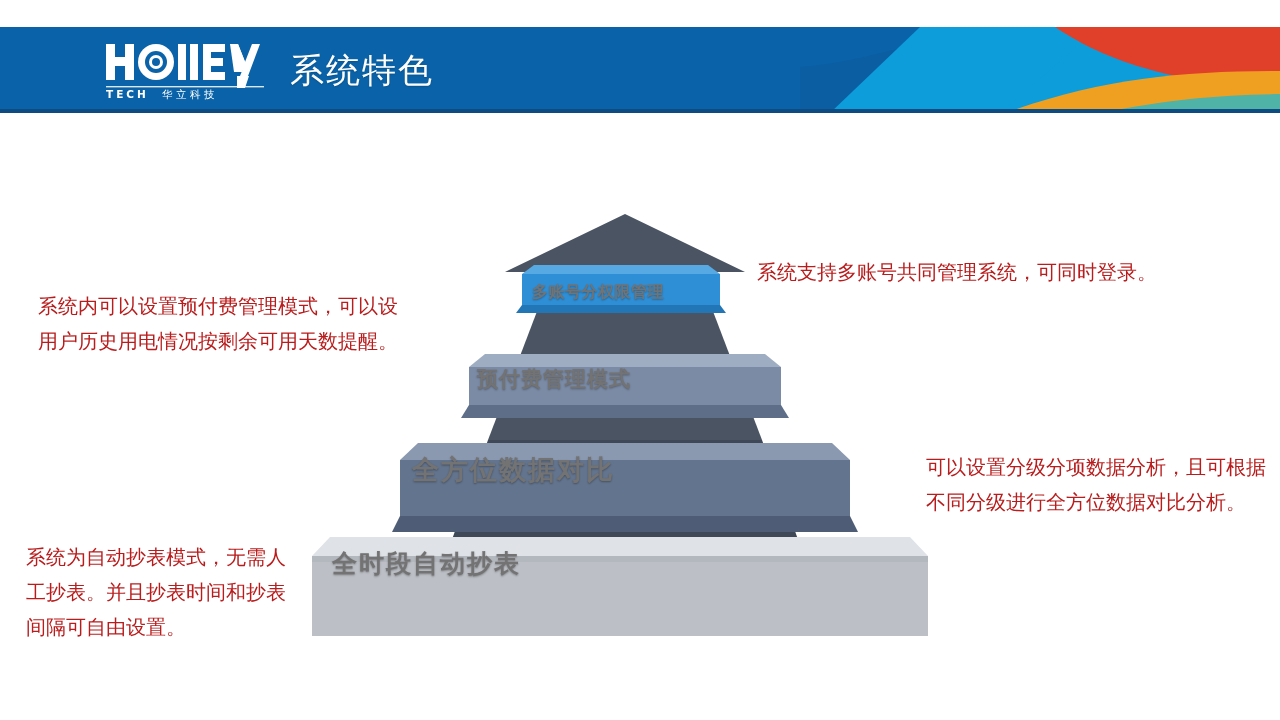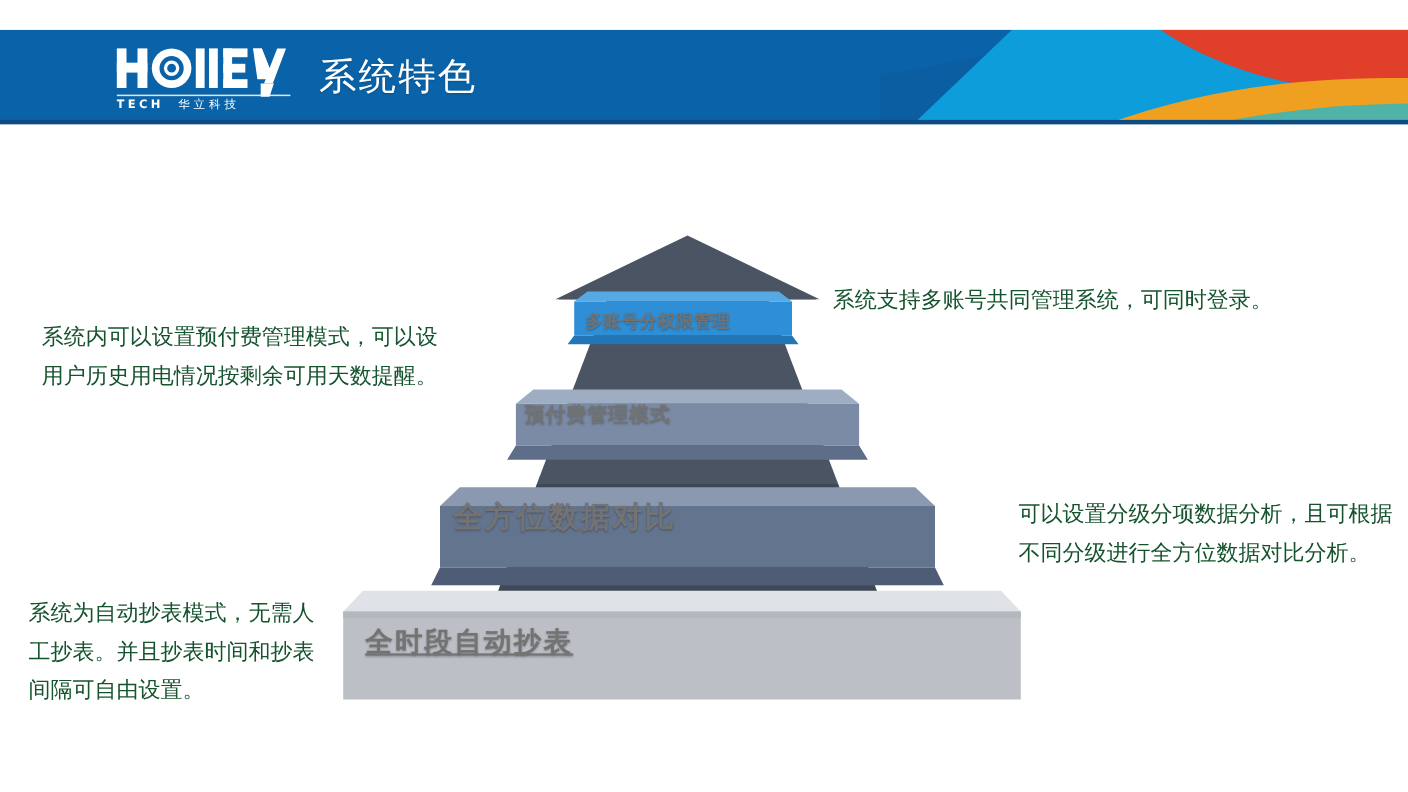--- a/index.html
+++ b/index.html
@@ -42,29 +42,29 @@
 
   
   .tier-label {
     position:absolute; color:#737373; font-weight:bold;
     text-align:left; white-space:nowrap;
     text-shadow:0 1px 2px rgba(0,0,0,.30);
     letter-spacing:1px;
     margin-left:12px;
   }
   .tier-label-1 { left:520px; top:282px; width:200px; font-size:16px; letter-spacing:0.5px; }
-  .tier-label-2 { left:465px; top:365px; width:320px; font-size:18px; }
+  .tier-label-2 { left:465px; top:365px; width:320px; font-size:21px; }
   .tier-label-3 { left:400px; top:452px; width:450px; font-size:27px; letter-spacing:2px; }
-  .tier-label-4 { left:320px; top:567px; width:610px; font-size:25px; letter-spacing:2px;text-decoration:underline; }
+  .tier-label-4 { left:320px; top:547px; width:610px; font-size:25px; letter-spacing:2px; }
 
   
   .callout {
     position:absolute;
     font-family:"DejaVu Serif","Liberation Serif",serif;
-    font-size:20px; line-height:35px; color:#14532d;
+    font-size:20px; line-height:35px; color:#b91c1c;
   }
   .callout p { white-space:nowrap; }
   .callout-tl { left:30px; top:289px; text-align:right; }
   .callout-tl p:nth-child(2),
   .callout-tl p:nth-child(3) { padding-left:8px; }
   .callout-bl { left:26px; top:540px; text-align:left; }
   .callout-tr { left:757px; top:255px; text-align:left; }
   .callout-br { left:890px; top:450px; text-align:left;margin-left:36px; }
 </style>
 </head>

